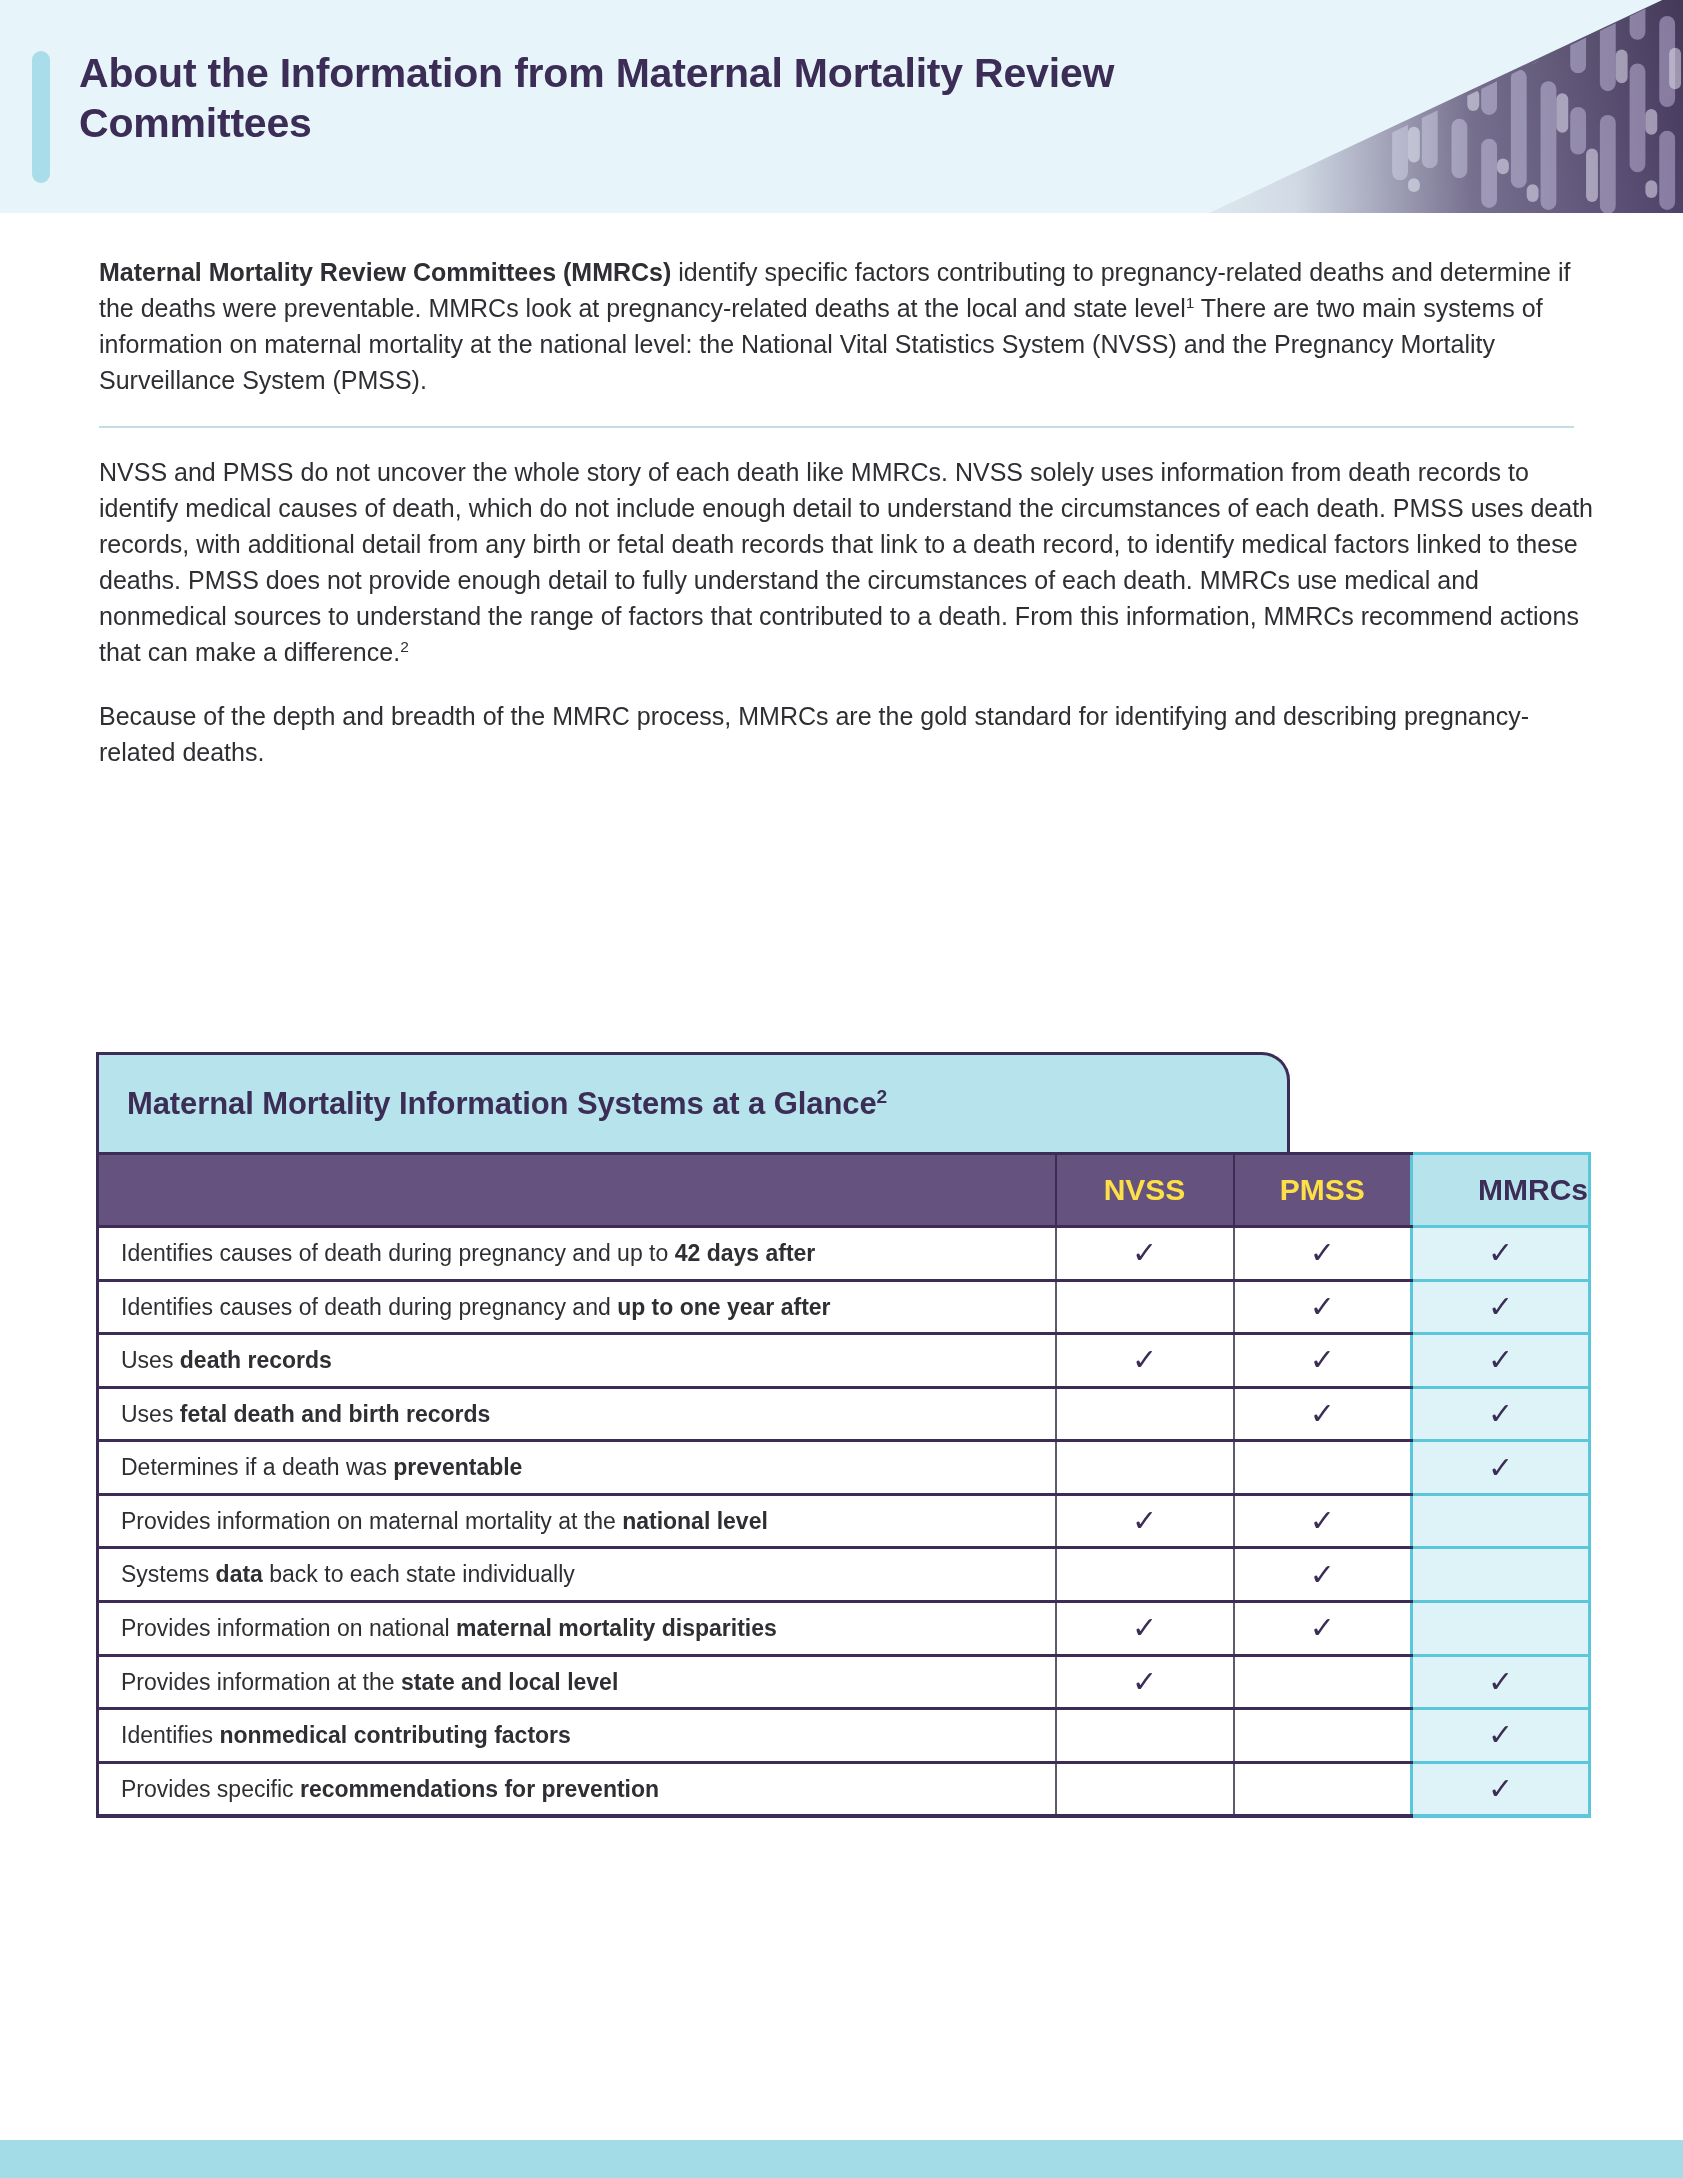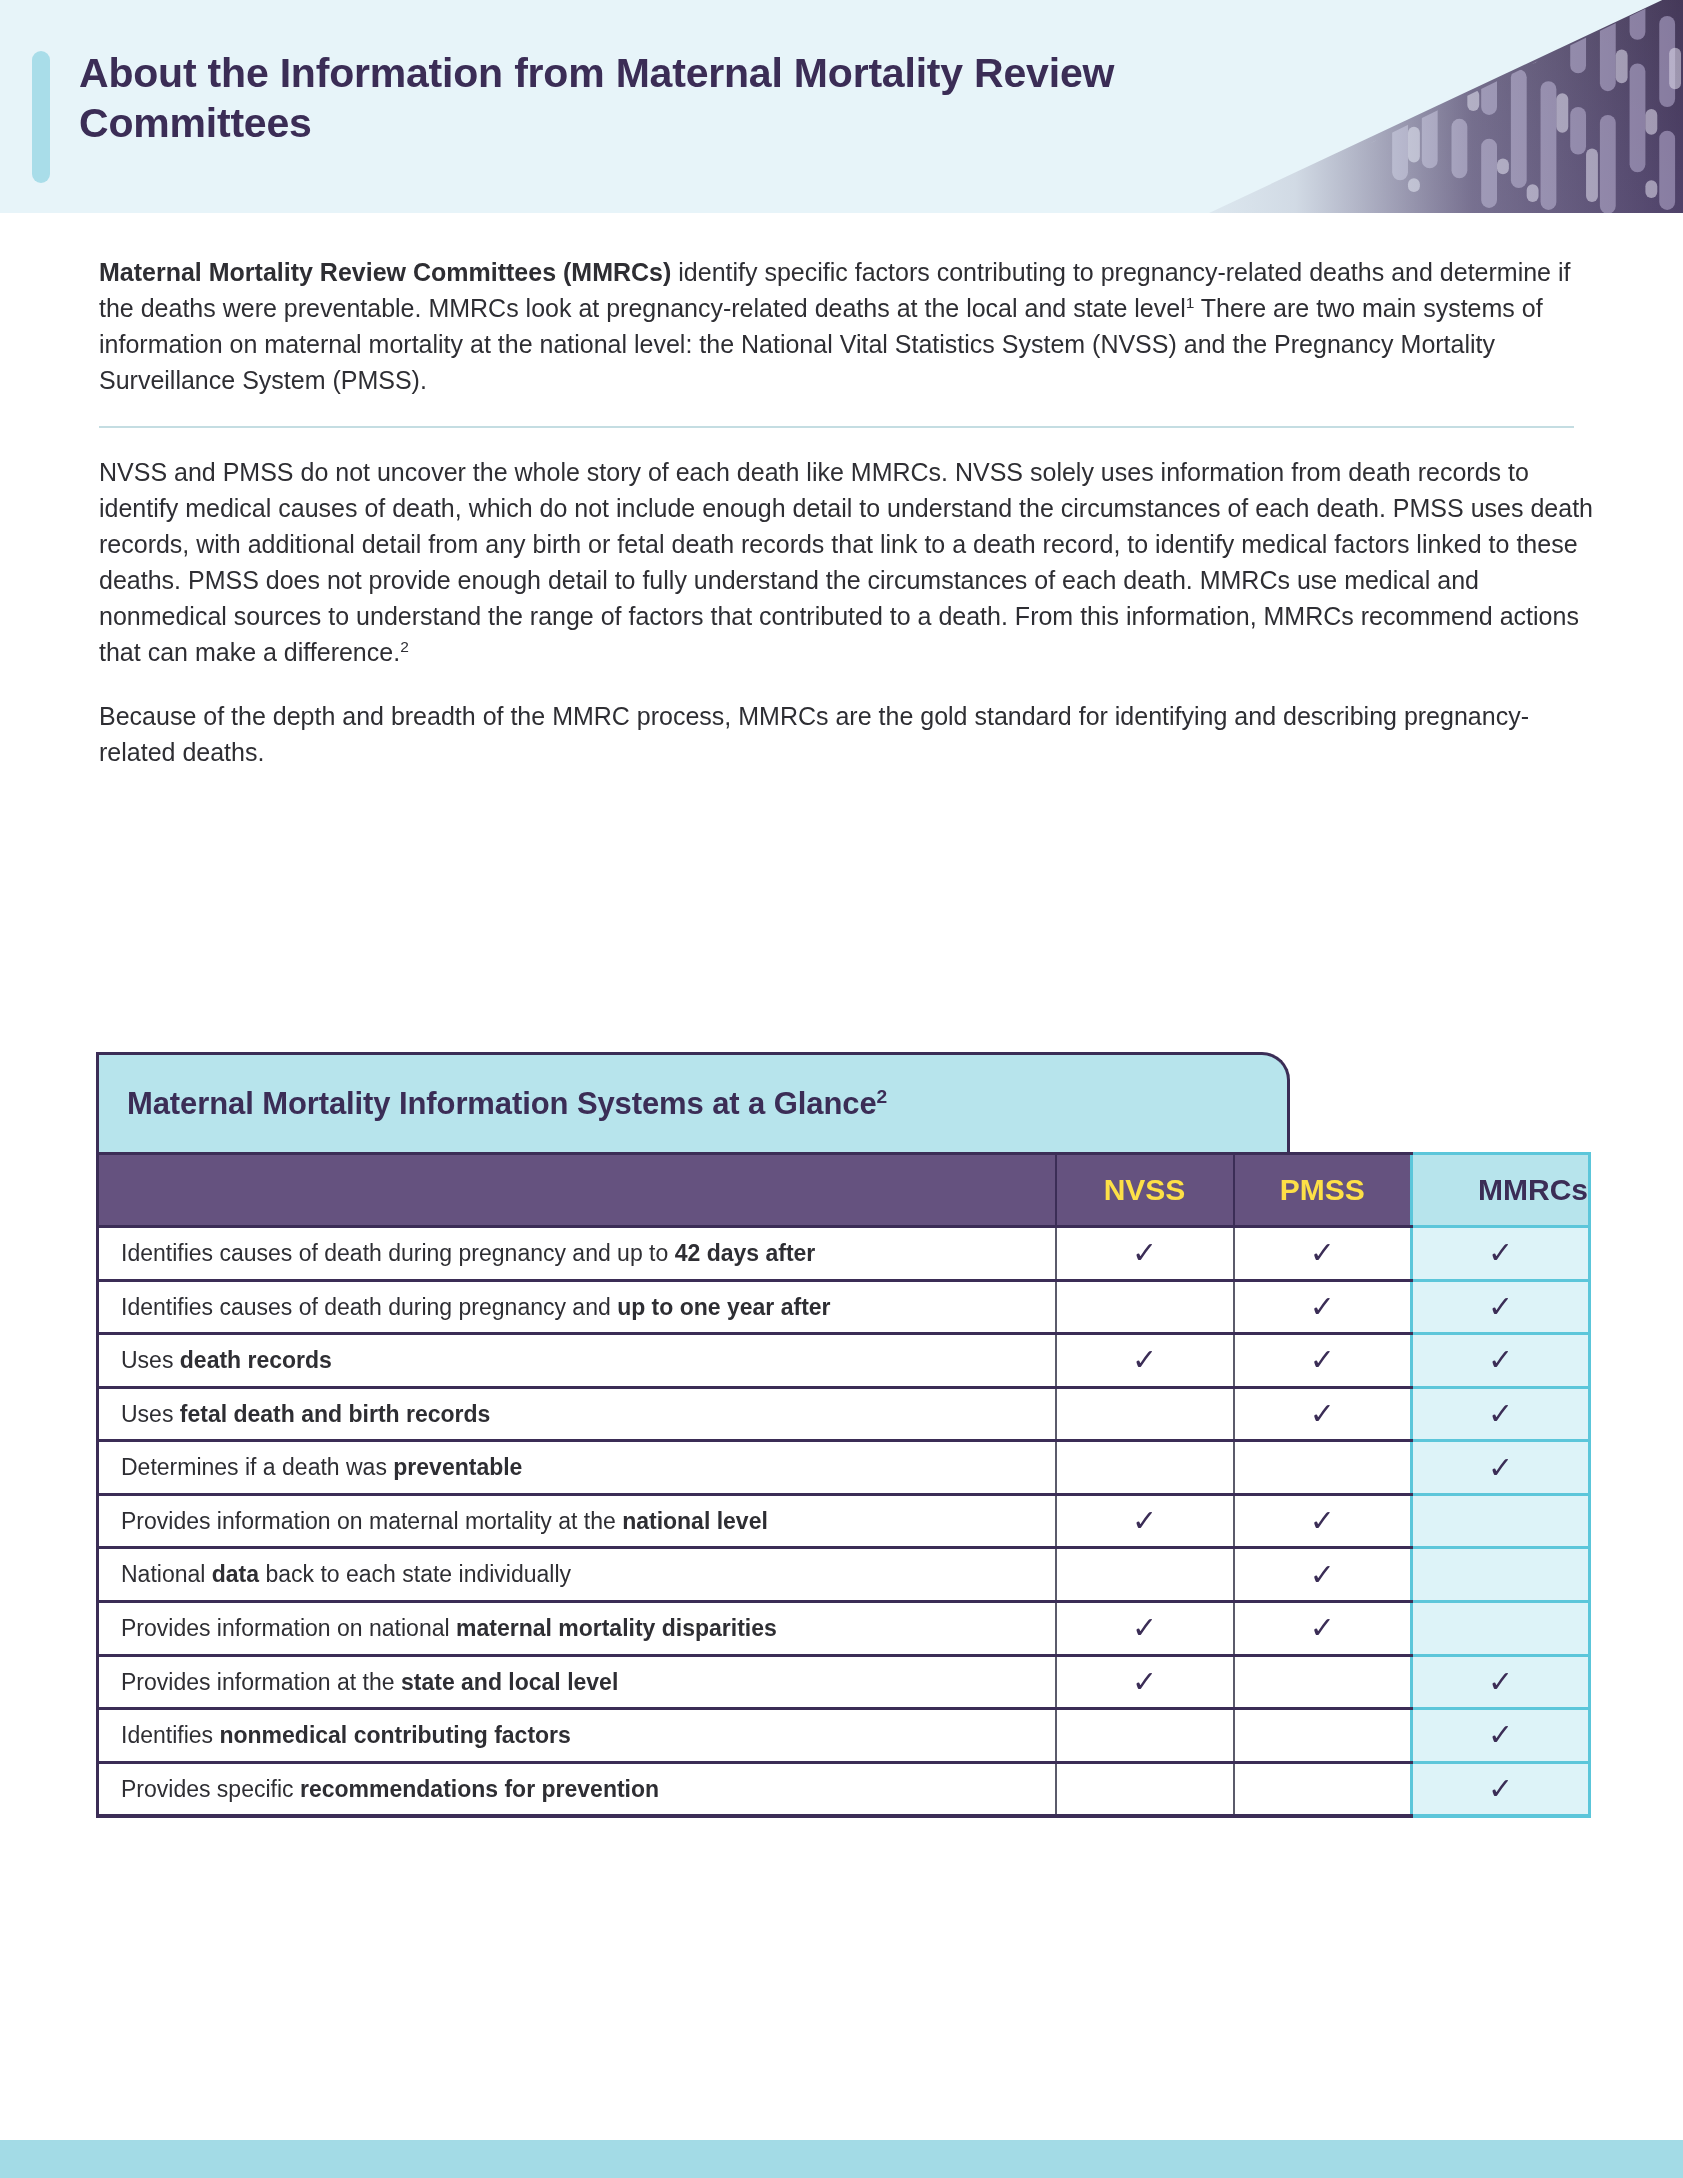--- a/index.html
+++ b/index.html
@@ -343,21 +343,21 @@
             <td class="mark"></td>
             <td class="mark mmrc"><span class="check">✓</span></td>
           </tr>
           <tr>
             <td class="lbl"><span>Provides information on maternal mortality at the </span><b>national level</b><span></span></td>
             <td class="mark"><span class="check">✓</span></td>
             <td class="mark"><span class="check">✓</span></td>
             <td class="mark mmrc"></td>
           </tr>
           <tr>
-            <td class="lbl"><span>National </span><b>data</b><span> back to each state individually</span></td>
+            <td class="lbl"><span>Systems </span><b>data</b><span> back to each state individually</span></td>
             <td class="mark"></td>
             <td class="mark"><span class="check">✓</span></td>
             <td class="mark mmrc"></td>
           </tr>
           <tr>
             <td class="lbl"><span>Provides information on national </span><b>maternal mortality disparities</b><span></span></td>
             <td class="mark"><span class="check">✓</span></td>
             <td class="mark"><span class="check">✓</span></td>
             <td class="mark mmrc"></td>
           </tr>

